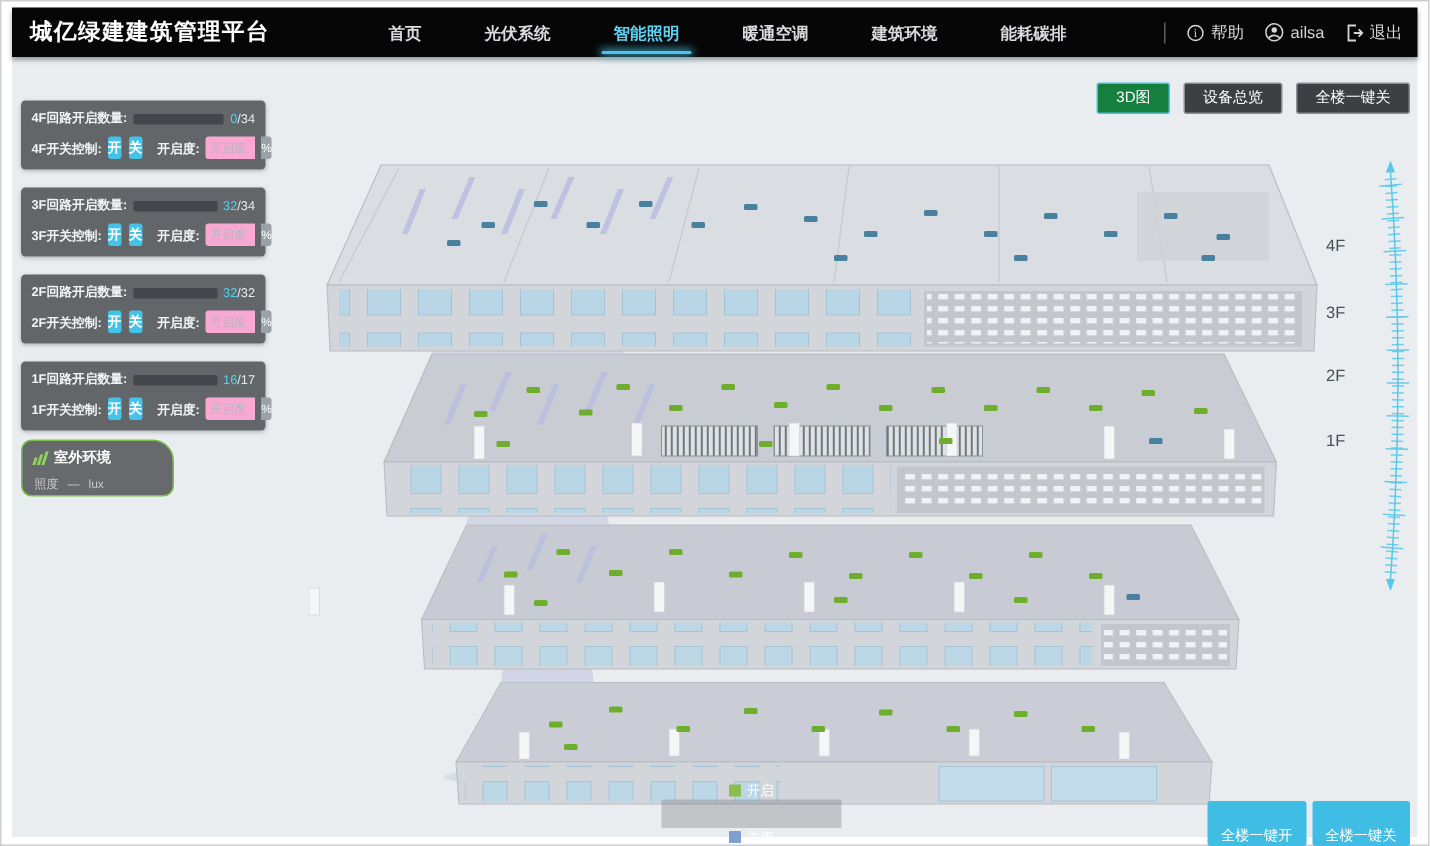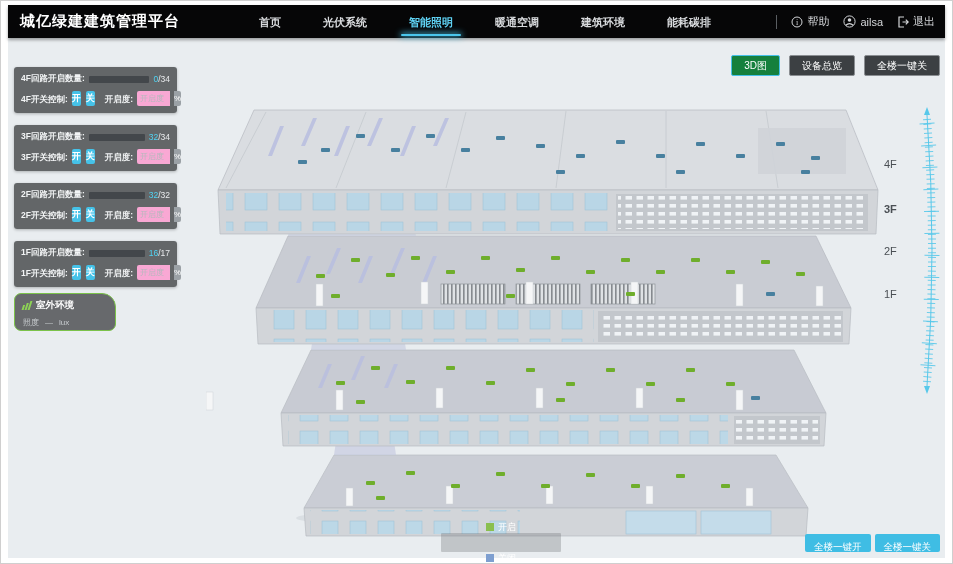--- a/index.html
+++ b/index.html
@@ -61,21 +61,21 @@
 
   
   .legend { position:absolute; left:433px; top:495px; width:120px; height:19px; background:rgba(108,112,116,.32); display:flex; align-items:center; justify-content:center; gap:18px; border-radius:1px;flex-direction:column; }
   .legend-item { display:flex; align-items:center; gap:4px; font-size:9px; color:#ffffff; }
   .legend-swatch { width:8px; height:8px; display:block; }
   .legend-swatch.on { background:#8abf4f; }
   .legend-swatch.off { background:#7e9fd0; }
 
   
   .bulk { position:absolute; right:5px; top:496px; display:flex; gap:4px; }
-  .bulk-btn { height:18px; padding:4px 9px; background:#3fbde4; color:#fff; font-size:9.5px; border:none; border-radius:2px; cursor:pointer; line-height:18px; white-space:nowrap; }
+  .bulk-btn { height:18px; padding:15px 9px; background:#3fbde4; color:#fff; font-size:9.5px; border:none; border-radius:2px; cursor:pointer; line-height:18px; white-space:nowrap; }
 </style>
 </head>
 <body>
 
 <div class="frame"></div>
 <div class="app">
 
   <div class="header">
     <div class="brand">城亿绿建建筑管理平台</div>
     <div class="nav">
@@ -384,21 +384,21 @@
               <rect x="92" y="62" width="9" height="4" rx="1"></rect>
               <rect x="350" y="72" width="9" height="4" rx="1"></rect>
               <rect x="470" y="72" width="9" height="4" rx="1"></rect>
               <rect x="595" y="72" width="9" height="4" rx="1"></rect>
           </g>
         </g>
       </svg>
     </div>
 
     <div class="floor-label" style="top:120px;">4F</div>
-    <div class="floor-label" style="top:165px;font-weight:bold;">3F</div>
+    <div class="floor-label" style="top:165px;">3F</div>
     <div class="floor-label" style="top:207px;">2F</div>
     <div class="floor-label" style="top:250px;">1F</div>
 
     <div class="scale-wrap">
       <svg width="32" height="295" viewBox="0 0 32 295">
         <path d="M14,12 Q24,147 14,283" fill="none" stroke="#57c8ea" stroke-width="1"></path>
         <path d="M14,16 Q24,147 14,279" fill="none" stroke="#57c8ea" stroke-width="8" stroke-dasharray="1 3.6" opacity=".85"></path>
         <path d="M14,20 Q24,147 14,275" fill="none" stroke="#57c8ea" stroke-width="15" stroke-dasharray="1 21" opacity=".9"></path>
         <polygon points="14,4 11,12 17,12" fill="#57c8ea"></polygon>
         <polygon points="14,291 11,283 17,283" fill="#57c8ea"></polygon>

